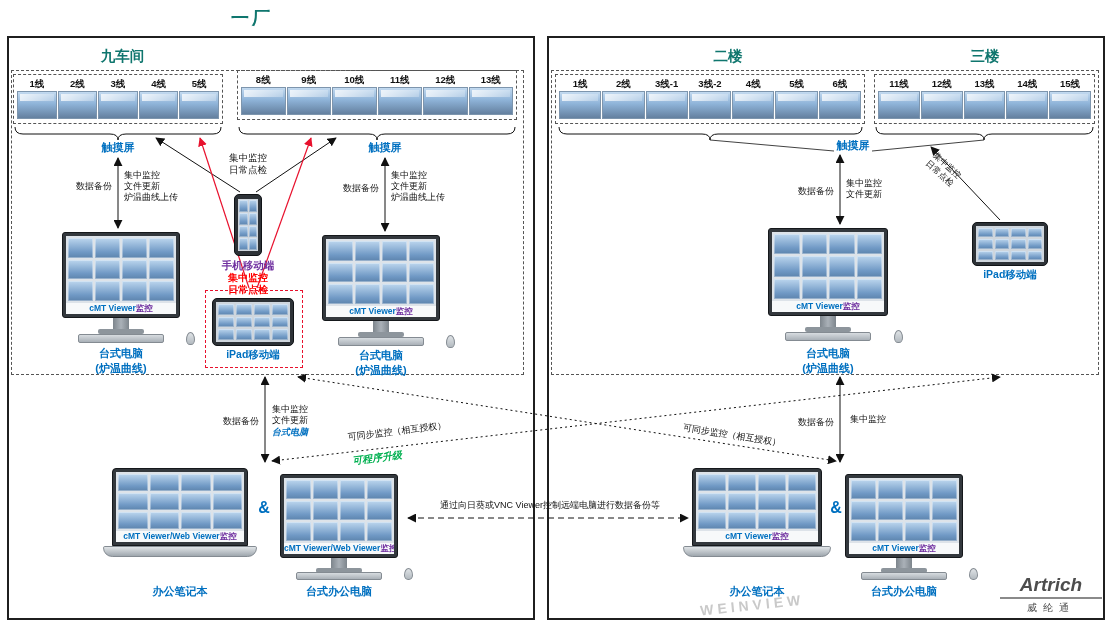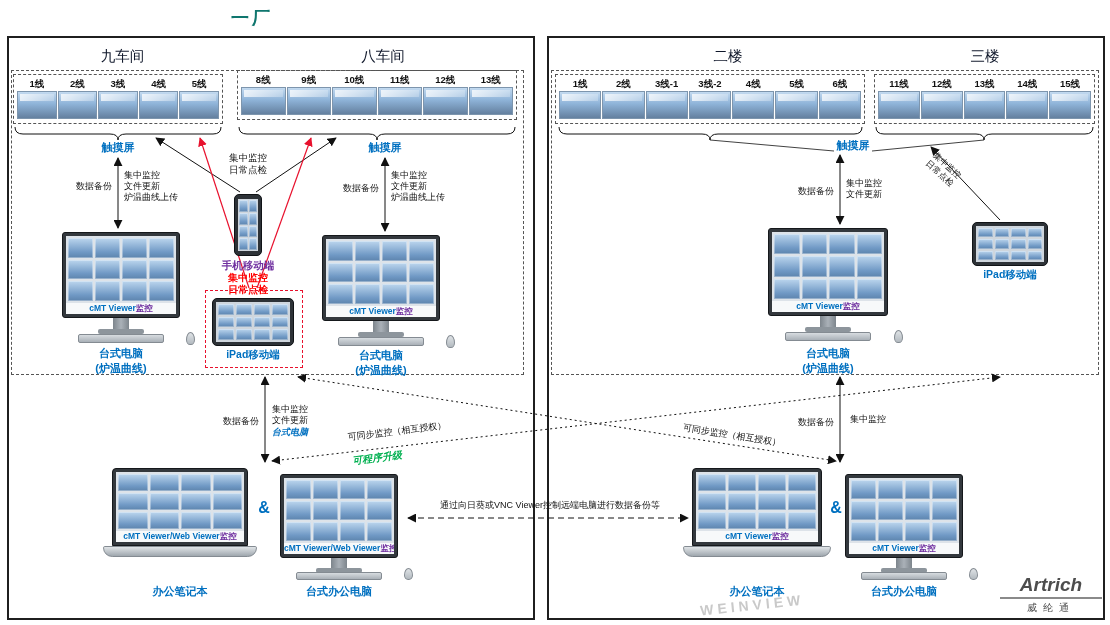--- a/index.html
+++ b/index.html
@@ -3,21 +3,21 @@
 <meta charset="utf-8">
 <style>
   html,body{margin:0;padding:0;background:#ffffff;}
   body{font-family:"Liberation Sans","DejaVu Sans",sans-serif;color:#111;}
   .stage{position:relative;width:1110px;height:625px;background:#fff;overflow:hidden;}
   .abs{position:absolute;}
   .factory-box{border:2px solid #1f1f1f;background:transparent;}
   .big-dashed{border:1px dashed #555;}
   .red-dashed{border:1.5px dashed #e8112d;}
   .title{font-weight:bold;font-size:18px;text-align:center;letter-spacing:3px;color:#0f766e;}
-  .ws-name{font-weight:normal;font-size:14.5px;text-align:center;color:#0f172a;}
+  .ws-name{font-weight:bold;font-size:14.5px;text-align:center;color:#0f766e;}
   .ts-label{color:#0070C0;font-weight:bold;font-size:11px;text-align:center;}
   .blue-label{color:#0070C0;font-weight:bold;font-size:11px;text-align:center;}
   .purple-label{color:#7030A0;font-weight:bold;text-align:center;}
   .red-note{color:#FF0000;font-weight:bold;text-align:center;}
   .small{font-size:9px;line-height:11px;color:#111;}
   .note{font-size:9.5px;line-height:12px;color:#111;}
   .pre{white-space:pre-line;}
   .t-right{text-align:right;}
   .t-center{text-align:center;}
   .upgrade-label{font-size:9px;line-height:11px;color:#0070C0;font-style:italic;font-weight:bold;}
@@ -64,21 +64,20 @@
 
   <div class="abs title" style="left:152px;top:6px;width:200px">一厂</div>
 
   <div class="abs factory-box" style="left:7px;top:36px;width:524px;height:580px"></div>
   <div class="abs factory-box" style="left:547px;top:36px;width:554px;height:580px"></div>
 
   <div class="abs big-dashed" style="left:11px;top:70px;width:511px;height:303px"></div>
   <div class="abs big-dashed" style="left:551px;top:70px;width:546px;height:303px"></div>
 
   <div class="abs ws-name" style="left:40px;top:47px;width:165px">九车间</div>
-  <div class="abs ws-name" style="left:298px;top:47px;width:170px">八车间</div>
   <div class="abs ws-name" style="left:900px;top:47px;width:170px">三楼</div>
   <div class="abs ws-name" style="left:643px;top:47px;width:170px">二楼</div>
 
   <div class="abs line-group" style="left:13px;top:74px;width:210px;height:50px">
       <div class="line-item">
         <div class="line-label">1线</div>
         <div class="line-thumb"></div>
       </div>
       <div class="line-item">
         <div class="line-label">2线</div>

